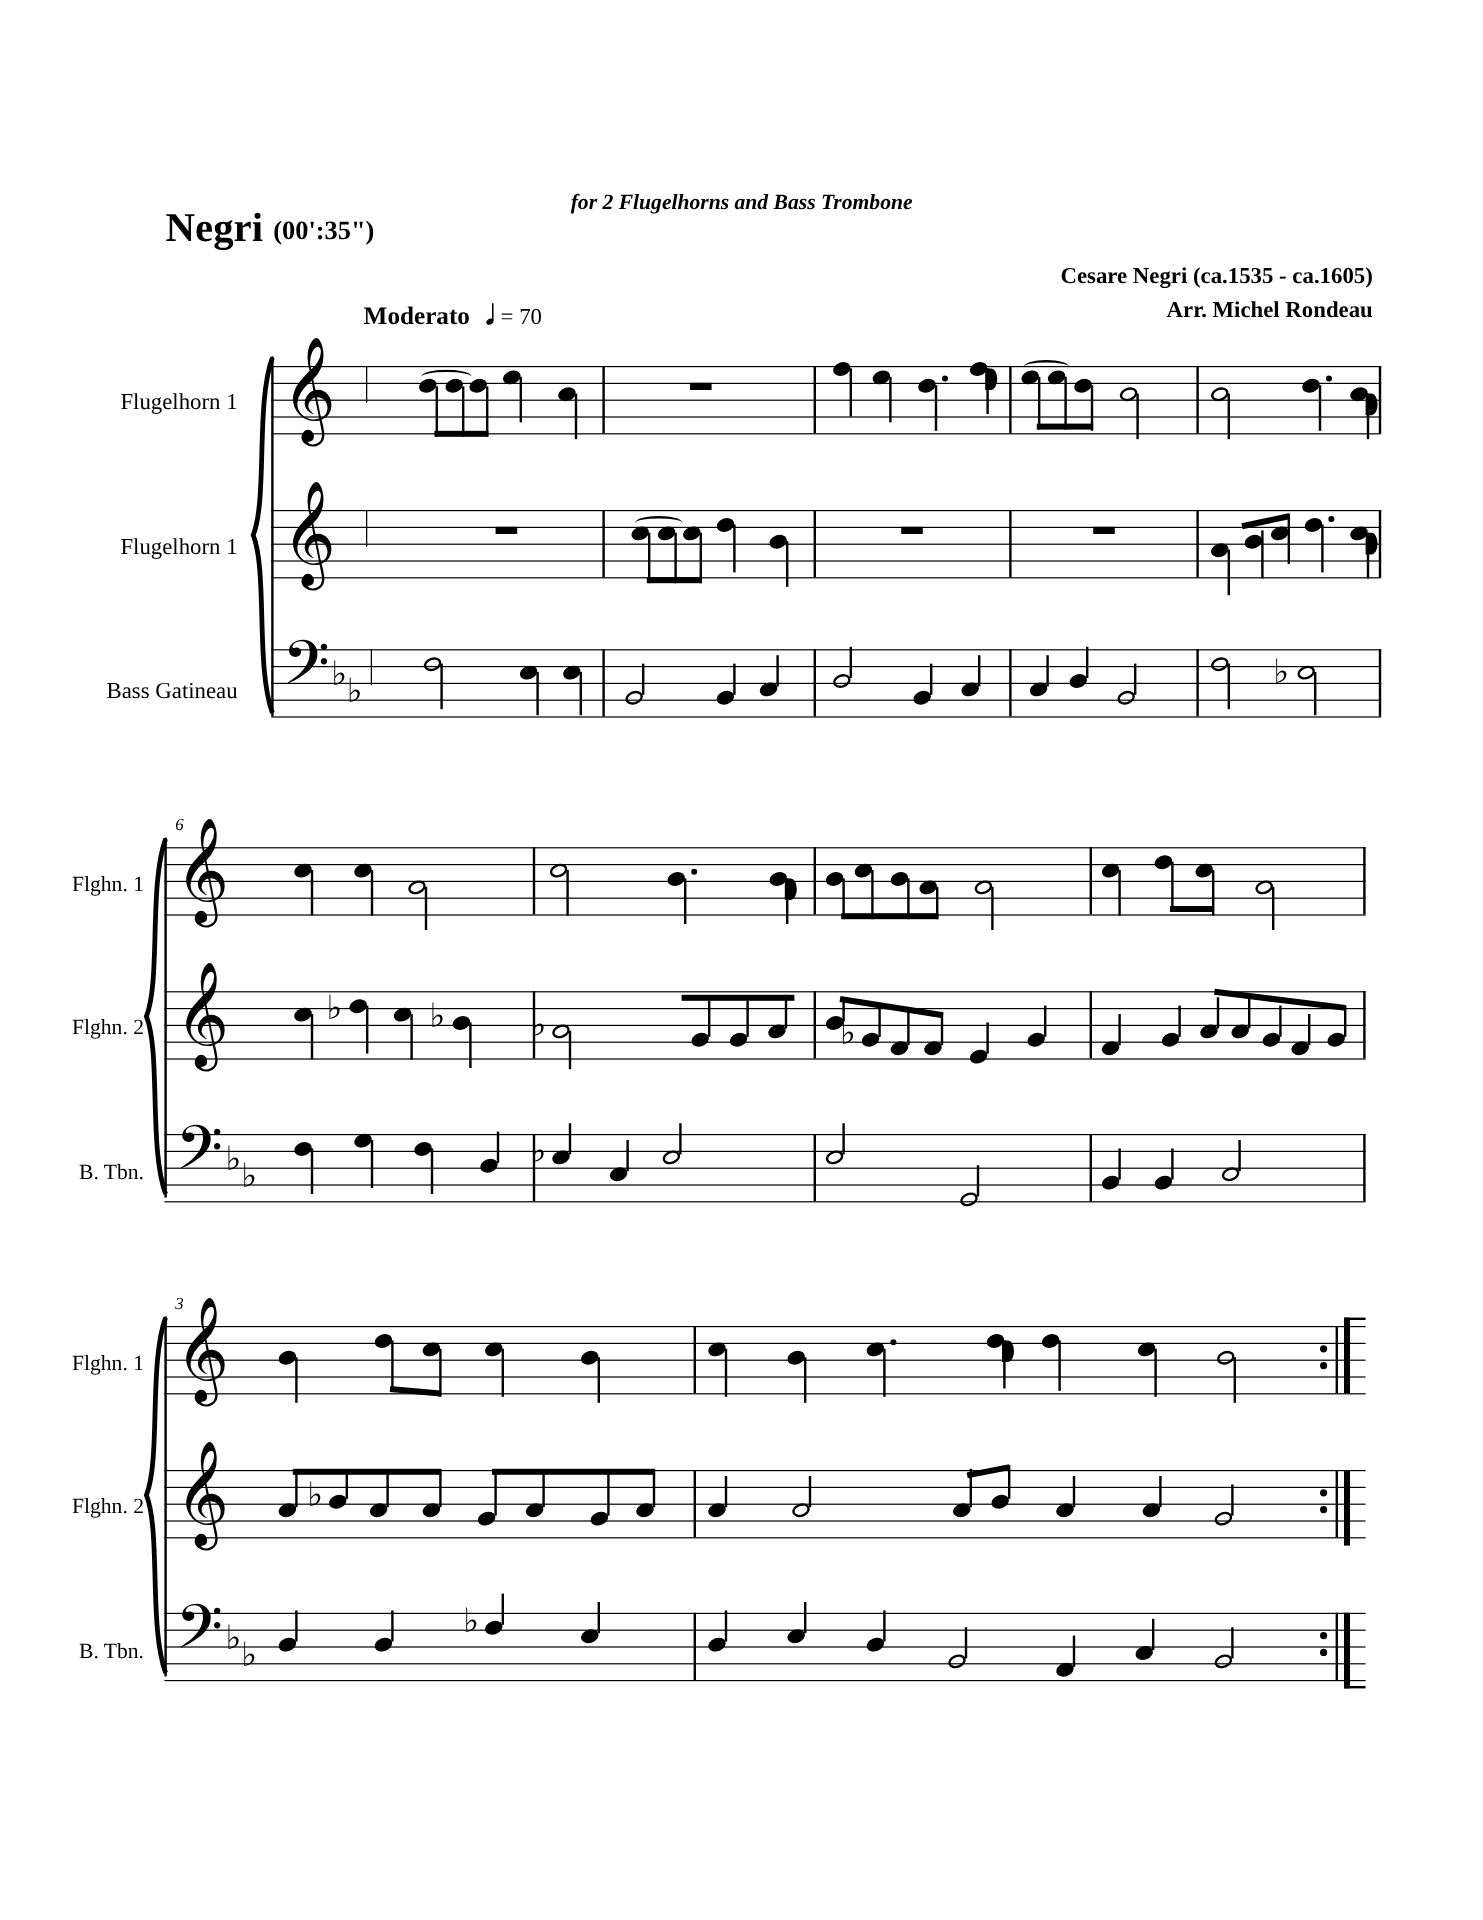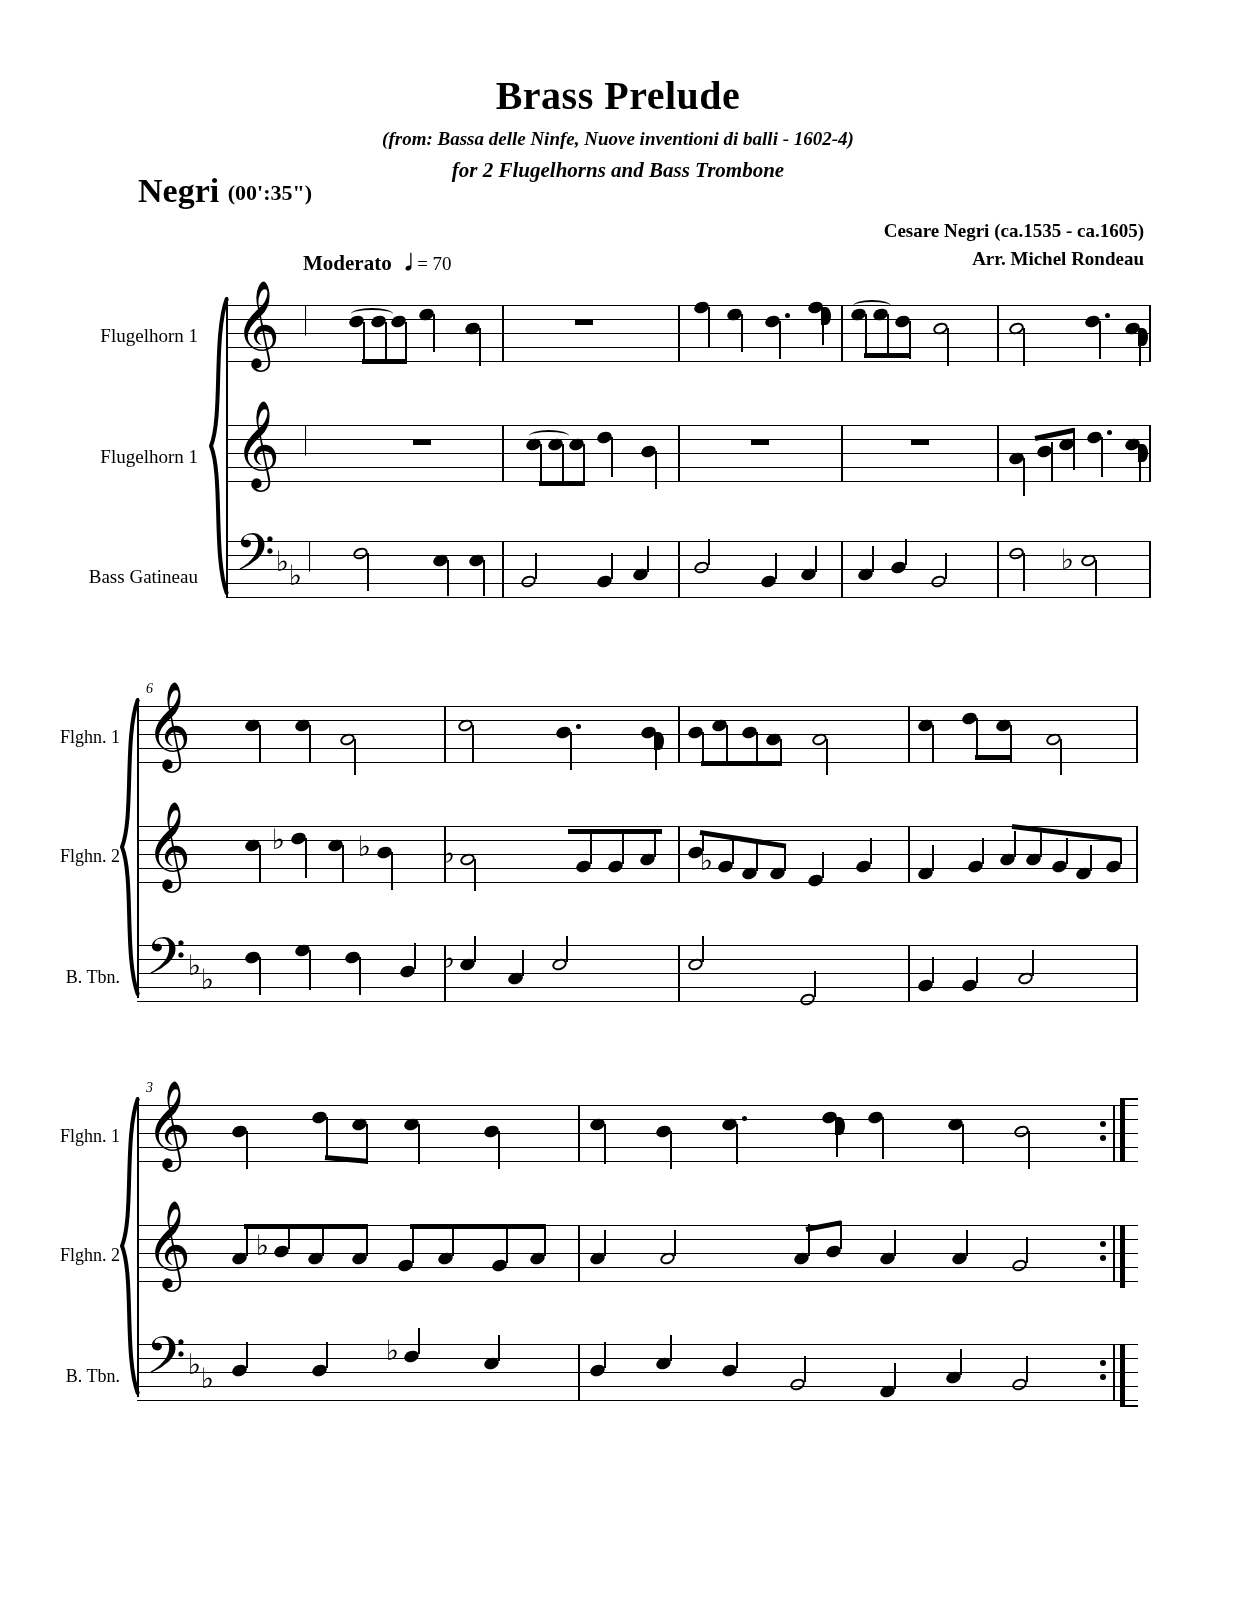--- a/index.html
+++ b/index.html
@@ -37,21 +37,21 @@
     font-size: 19px;
     font-style: italic;
     font-weight: bold;
   }
   .subtitle2 {
     position: absolute;
     top: 158px;
     left: 0;
     width: 1236px;
     text-align: center;
-    font-size: 21px;
+    font-size: 18px;
     font-style: italic;
     font-weight: bold;
   }
   .score-label {
     position: absolute;
     top: 172px;
     left: 138px;
     font-size: 34px;
     font-weight: bold;
   }
@@ -234,22 +234,20 @@
     height: 6px;
     border-radius: 50%;
     background: #000;
   }
 </style>
 </head>
 <body>
 
 <div class="page">
 
-  <div class="title">Brass Prelude</div>
-  <div class="subtitle1">(from: Bassa delle Ninfe, Nuove inventioni di balli - 1602-4)</div>
   <div class="subtitle2">for 2 Flugelhorns and Bass Trombone</div>
   <div class="score-label">
     <span>Negri</span>
     <span class="score-time">(00':35")</span>
   </div>
   <div class="composer">Cesare Negri (ca.1535 - ca.1605)</div>
   <div class="arranger">Arr. Michel Rondeau</div>
   <div class="tempo">
     <span>Moderato</span>
     <span class="glyph" style="position:relative;font-size:22px;margin-left:8px;">𝅘𝅥</span>

